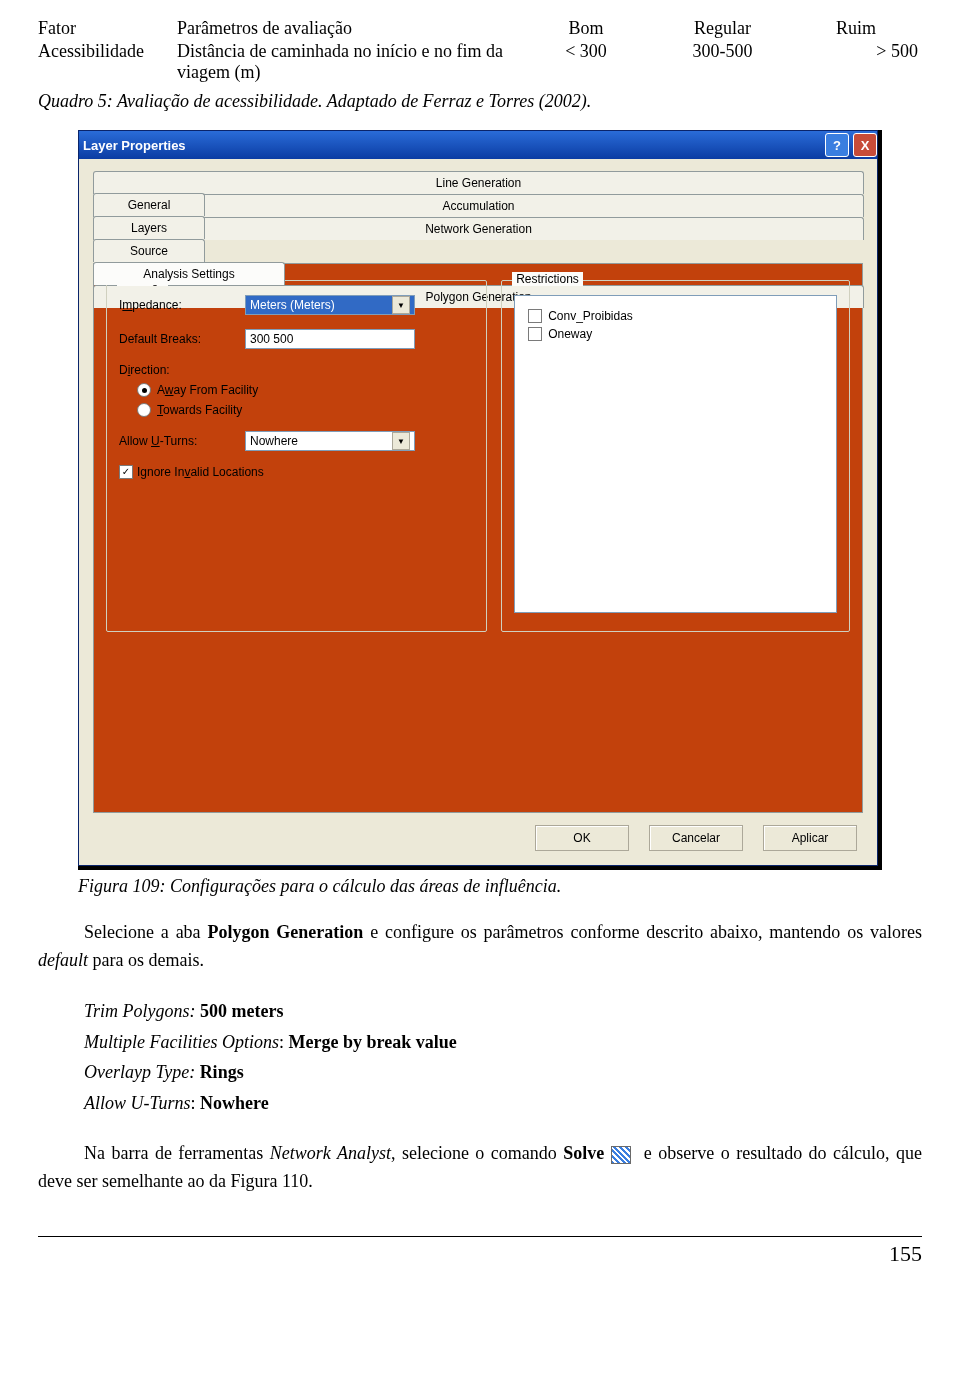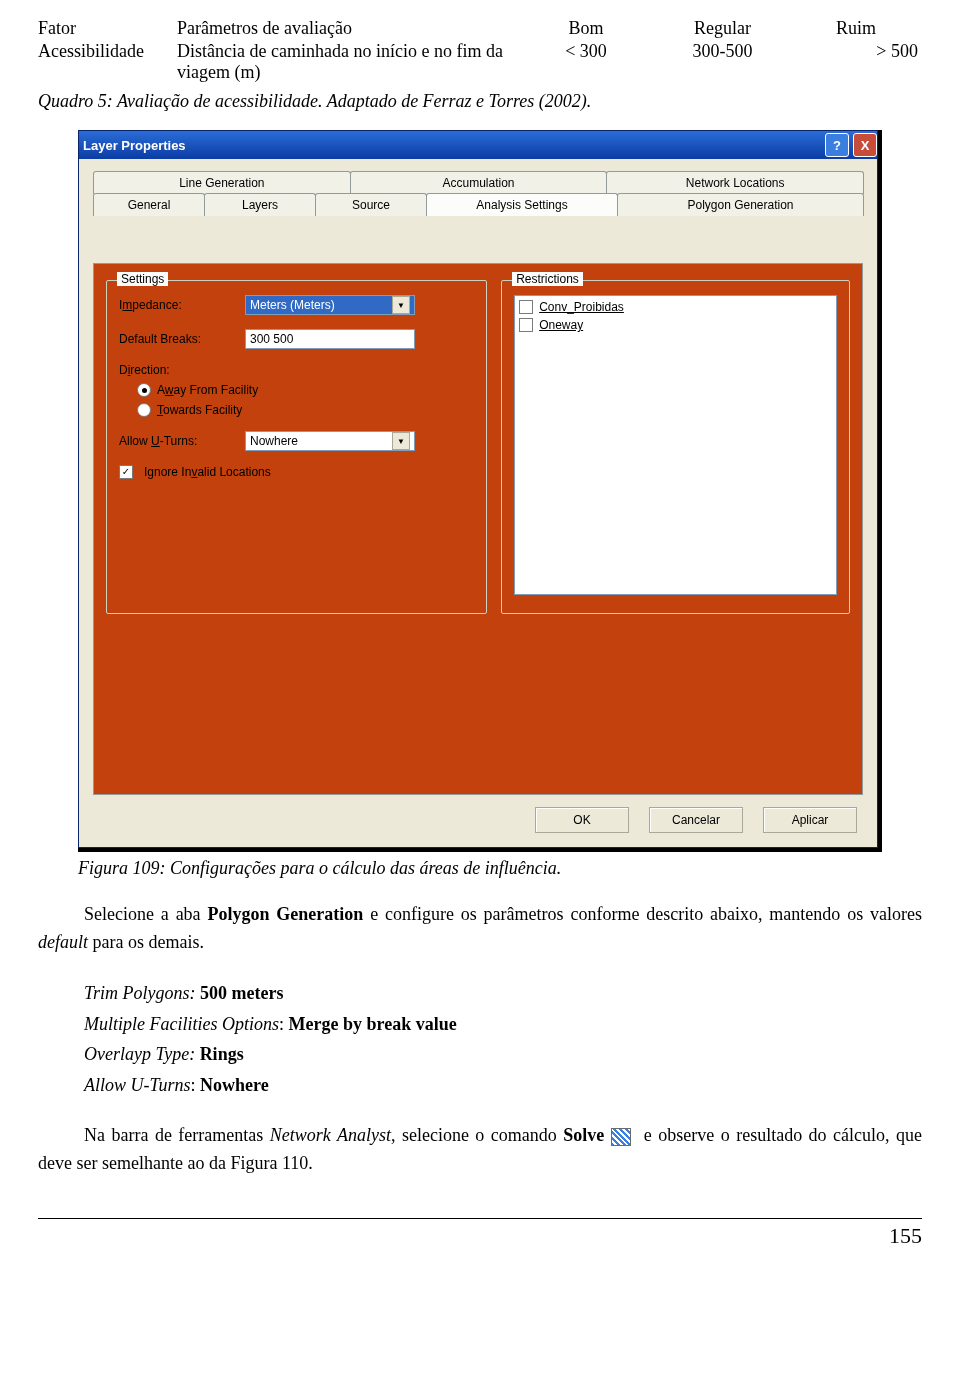--- a/index.html
+++ b/index.html
@@ -9,21 +9,21 @@
   .italic { font-style:italic; }
   .bold { font-weight:bold; }
   .win-shadow { background:#000; padding:0 4px 4px 0; margin:18px 0 6px 40px; width:800px;}
   .win { background:#ece9d8; font-family:Tahoma, Arial, sans-serif; font-size:13px; color:#000; border:1px solid #0a246a; }
   .titlebar { background:linear-gradient(#2a6cd8,#0b3ca3); height:28px; display:flex; align-items:center; padding:0 0; }
   .titlebar-text { color:#fff; font-weight:bold; font-size:13px; flex:1; padding-left:4px;}
   .tb-btn { width:22px; height:22px; background:#c74c39; border:1px solid #fff; border-radius:3px; margin-left:4px; display:flex; align-items:center; justify-content:center; color:#fff; font-weight:bold; font-size:13px;}
   .tb-help { background:#3a7ee0;}
   .client { padding:12px 14px 10px 14px; }
   .tabs { position:relative; height:48px; }
-  .tabrow { position:absolute; left:0; right:0; display:flex; }
+  .tabrow { position:absolute; left:0; right:0; display:flex;flex-direction:column; }
   .tabrow.back { top:0; }
   .tabrow.front { top:22px; }
   .tab { border:1px solid #919b9c; border-bottom:none; background:#f2f1e8; font-size:12px; height:22px; line-height:22px; text-align:center; border-top-left-radius:3px; border-top-right-radius:3px; margin-right:-1px; }
   .tab.active { background:#fcfcfa; font-weight:normal; position:relative; z-index:2;}
   .tabpage { border:1px solid #919b9c; background:#c2410c; margin-top:44px; padding:16px 12px 180px 12px; display:flex; gap:14px;}
   .group { border:1px solid #d0d0bf; border-radius:2px; padding:14px 12px 18px 12px; position:relative; }
   .group-legend { position:absolute; top:-9px; left:10px; background:#fcfcfa; padding:0 4px; font-size:12px;}
   .settings { flex:1.1;}
   .restrictions { flex:1;}
   .row { display:flex; align-items:center; margin-bottom:14px; gap:6px;}
@@ -32,32 +32,32 @@
   .combo, .tfield { border:1px solid #7f9db9; background:#fff; height:20px; font-size:12px; padding:0 4px; box-sizing:border-box; }
   .combo { display:flex; align-items:center; width:170px; justify-content:space-between;}
   .combo.sel { background:#316ac5; color:#fff;}
   .combo .arrow { width:16px; height:16px; background:#ece9d8; border:1px solid #aca899; display:flex; align-items:center; justify-content:center; color:#000; font-size:8px;}
   .tfield { width:170px; line-height:18px;}
   .radio-row, .check-row { display:flex; align-items:center; gap:6px; font-size:12px; margin:6px 0 6px 18px;}
   .radio { width:12px; height:12px; border:1px solid #7a7a7a; border-radius:50%; background:#fff; display:flex; align-items:center; justify-content:center;}
   .radio.checked::after{content:""; width:5px; height:5px; background:#000; border-radius:50%;}
   .checkbox { width:12px; height:12px; border:1px solid #7a7a7a; background:#fff; display:flex; align-items:center; justify-content:center; font-size:10px; line-height:10px;}
   .checkbox.checked::after{content:"✓"; font-size:10px;}
-  .restr-list { border:1px solid #7f9db9; background:#fff; height:290px; padding:4px; font-size:12px;text-decoration:underline; }
+  .restr-list { border:1px solid #7f9db9; background:#fff; height:290px; padding:13px; font-size:12px; }
   .restr-item { display:flex; align-items:center; gap:6px; margin-bottom:4px;}
   .rbox { width:12px; height:12px; border:1px solid #7a7a7a; background:#fff;}
   .dlg-buttons { display:flex; justify-content:flex-end; gap:20px; padding:12px 6px 4px 0;}
   .dlg-btn { width:92px; height:24px; border:1px solid #aca899; background:#ece9d8; font-size:12px; display:flex; align-items:center; justify-content:center; box-shadow:1px 1px 0 #fff inset;}
   .para { text-align:justify; margin:22px 0; line-height:1.55;}
   .indent { text-indent:46px;}
   .listline { margin:2px 0 2px 46px; line-height:1.6;}
   .solve-icon { display:inline-block; width:18px; height:16px; vertical-align:middle; background:repeating-linear-gradient(45deg,#3a7ee0,#3a7ee0 2px,#fff 2px,#fff 4px); border:1px solid #6a6a6a; }
   .foot-line { border-top:1px solid #000; margin:40px 38px 0 38px;}
   .pagenum { text-align:right; padding:4px 38px 14px 0; font-size:22px;}
-  .ignore-row { display:flex; align-items:center; gap:11px; font-size:12px; margin-top:6px;}
+  .ignore-row { display:flex; align-items:center; gap:4px; font-size:12px; margin-top:6px;}
 </style>
 </head>
 <body>
 
 <div class="page">
   <table class="head">
     <tbody>
         <tr>
       <td style="width:135px">Fator</td>
       <td style="width:340px">Parâmetros de avaliação</td>
@@ -85,21 +85,21 @@
           </div>
       <div class="tb-btn">
             <span>X</span>
           </div>
     </div>
     <div class="client">
       <div class="tabs">
         <div class="tabrow back">
           <div class="tab" style="flex:1">Line Generation</div>
           <div class="tab" style="flex:1">Accumulation</div>
-          <div class="tab" style="flex:1">Network Locations</div>
+          <div class="tab" style="flex:1">Network Generation</div>
         </div>
         <div class="tabrow front">
           <div class="tab" style="width:110px">General</div>
           <div class="tab" style="width:110px">Layers</div>
           <div class="tab" style="width:110px">Source</div>
           <div class="tab active" style="width:190px">Analysis Settings</div>
           <div class="tab" style="flex:1">Polygon Generation</div>
         </div>
       </div>
       <div class="tabpage">

